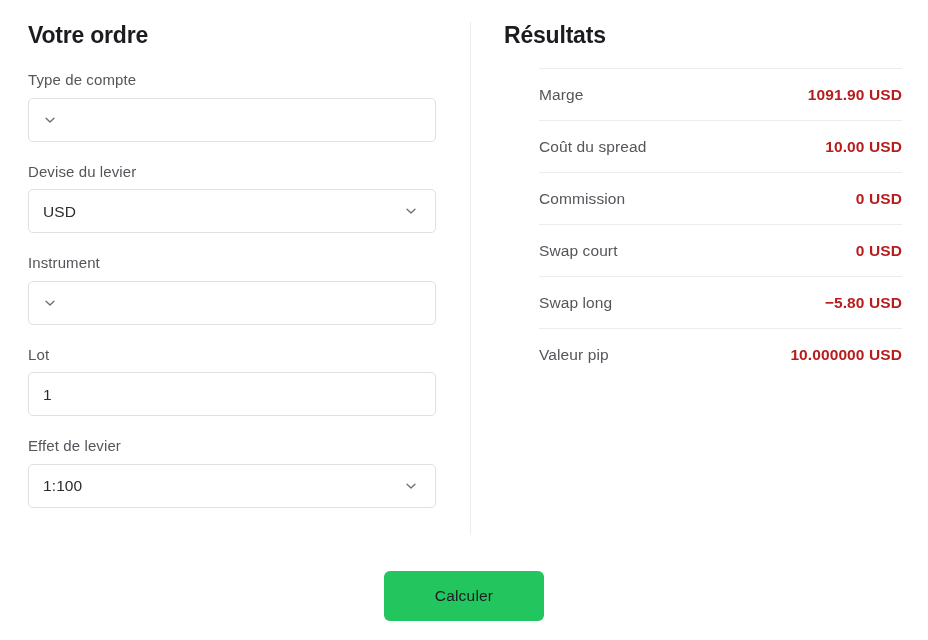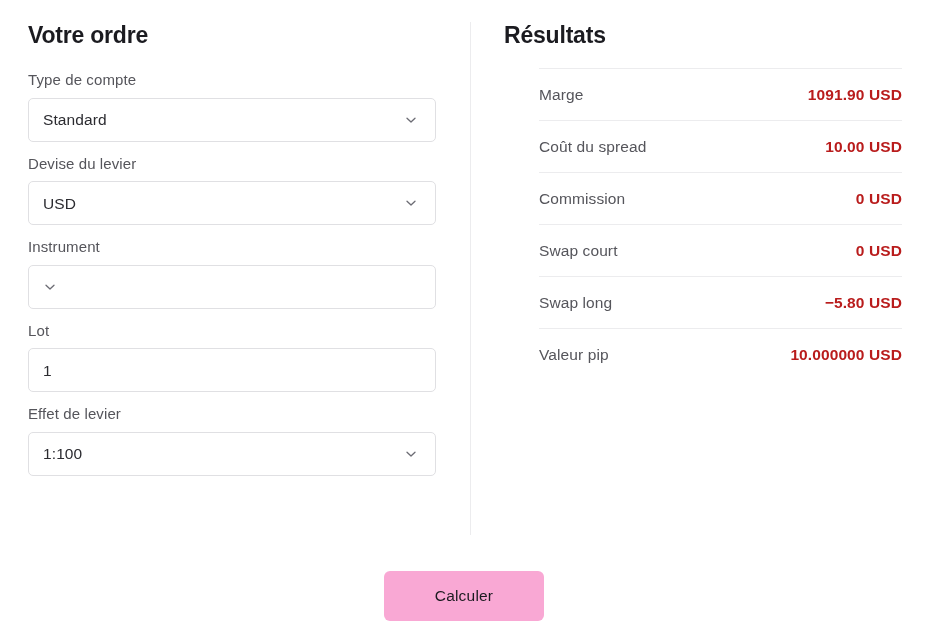--- a/index.html
+++ b/index.html
@@ -36,21 +36,21 @@
   .panel-title {
     font-size: 23px;
     font-weight: 600;
     letter-spacing: -0.2px;
     color: #1b1b20;
     margin: 0 0 22px 0;
     line-height: 1.15;
   }
 
   .field-group {
-    margin-bottom: 12px;
+    margin-bottom: 20px;
   }
 
   .field-label {
     display: block;
     font-size: 15px;
     color: #55555b;
     line-height: 1.3;
     margin-bottom: 8px;
     letter-spacing: 0.1px;
   }
@@ -150,21 +150,21 @@
     left: 0;
     top: 571px;
     width: 928px;
     display: flex;
     justify-content: center;
   }
 
   .submit-button {
     width: 160px;
     height: 50px;
-    background: #f9a8d4;
+    background: #22c55e;
     border: none;
     border-radius: 6px;
     font-family: "Liberation Sans", "DejaVu Sans", sans-serif;
     font-size: 15.5px;
     color: #1b1b20;
     letter-spacing: 0.2px;
     cursor: pointer;
     padding: 0;
     line-height: 50px;
     text-align: center;
@@ -174,21 +174,20 @@
 <body>
 
 <div class="calculator">
 
   <section class="order-panel">
     <h2 class="panel-title">Votre ordre</h2>
 
     <div class="field-group">
       <label class="field-label">Type de compte</label>
       <div class="field-control">
-        <span class="field-value">Standard</span>
         <span class="chevron">
           <svg width="14" height="14" viewBox="0 0 14 14" fill="none">
             <path d="M3 5.2 L7 9 L11 5.2" stroke="#6c6c74" stroke-width="1.3" stroke-linecap="round" stroke-linejoin="round"></path>
           </svg>
         </span>
       </div>
     </div>
 
     <div class="field-group">
       <label class="field-label">Devise du levier</label>

